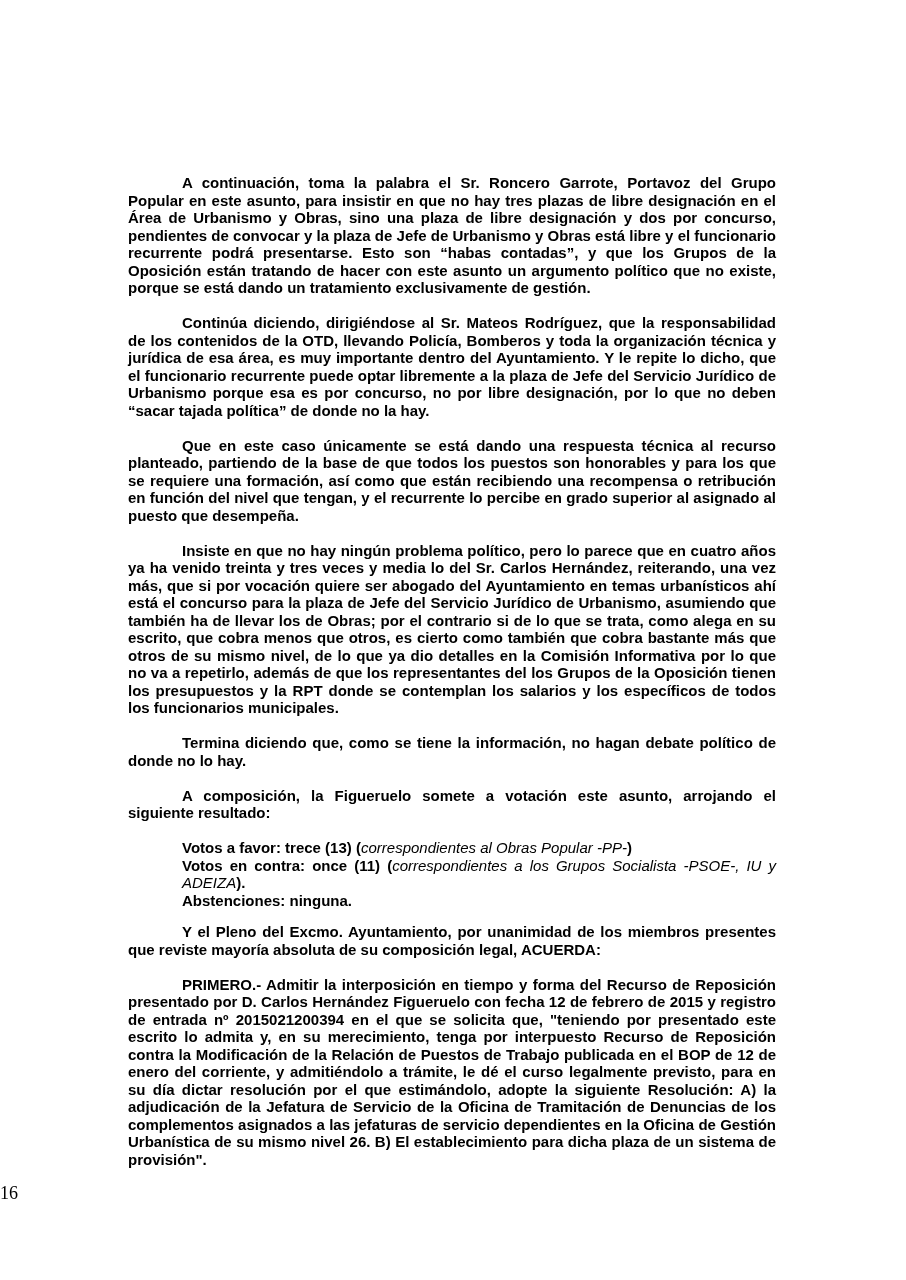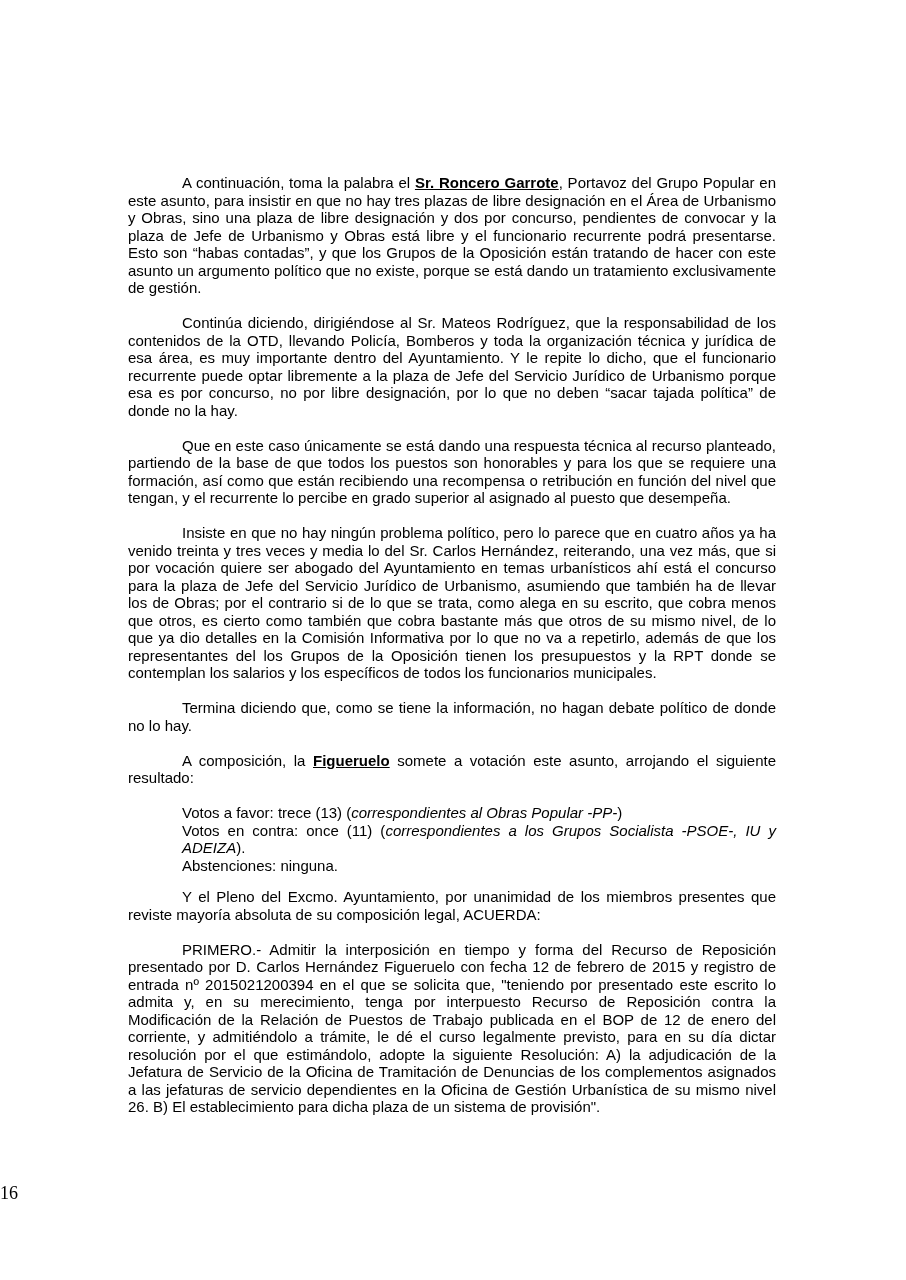--- a/index.html
+++ b/index.html
@@ -29,22 +29,22 @@
     margin: 0 0 17.5px 0;
     text-indent: 54px;
   }
   p.vote {
     margin: 0 0 0 54px;
     text-indent: 0;
   }
   p.vote + p.body {
     margin-top: 14px;
   }
-  span.normal { font-style: normal; font-weight: normal; }
-  span.bold-underline { font-weight: bold; text-decoration: underline; }
+  span.normal { font-style: normal; font-weight: bold; }
+  span.bold-underline { font-weight: bold; }
   span.italic { font-style: italic; }
   .footer {
     position: absolute;
     top: 1183px;
     left: 0;
     width: 100%;
     font-family: "Liberation Serif", serif;
     font-size: 18px;
     line-height: 20px;
     color: #000000;

